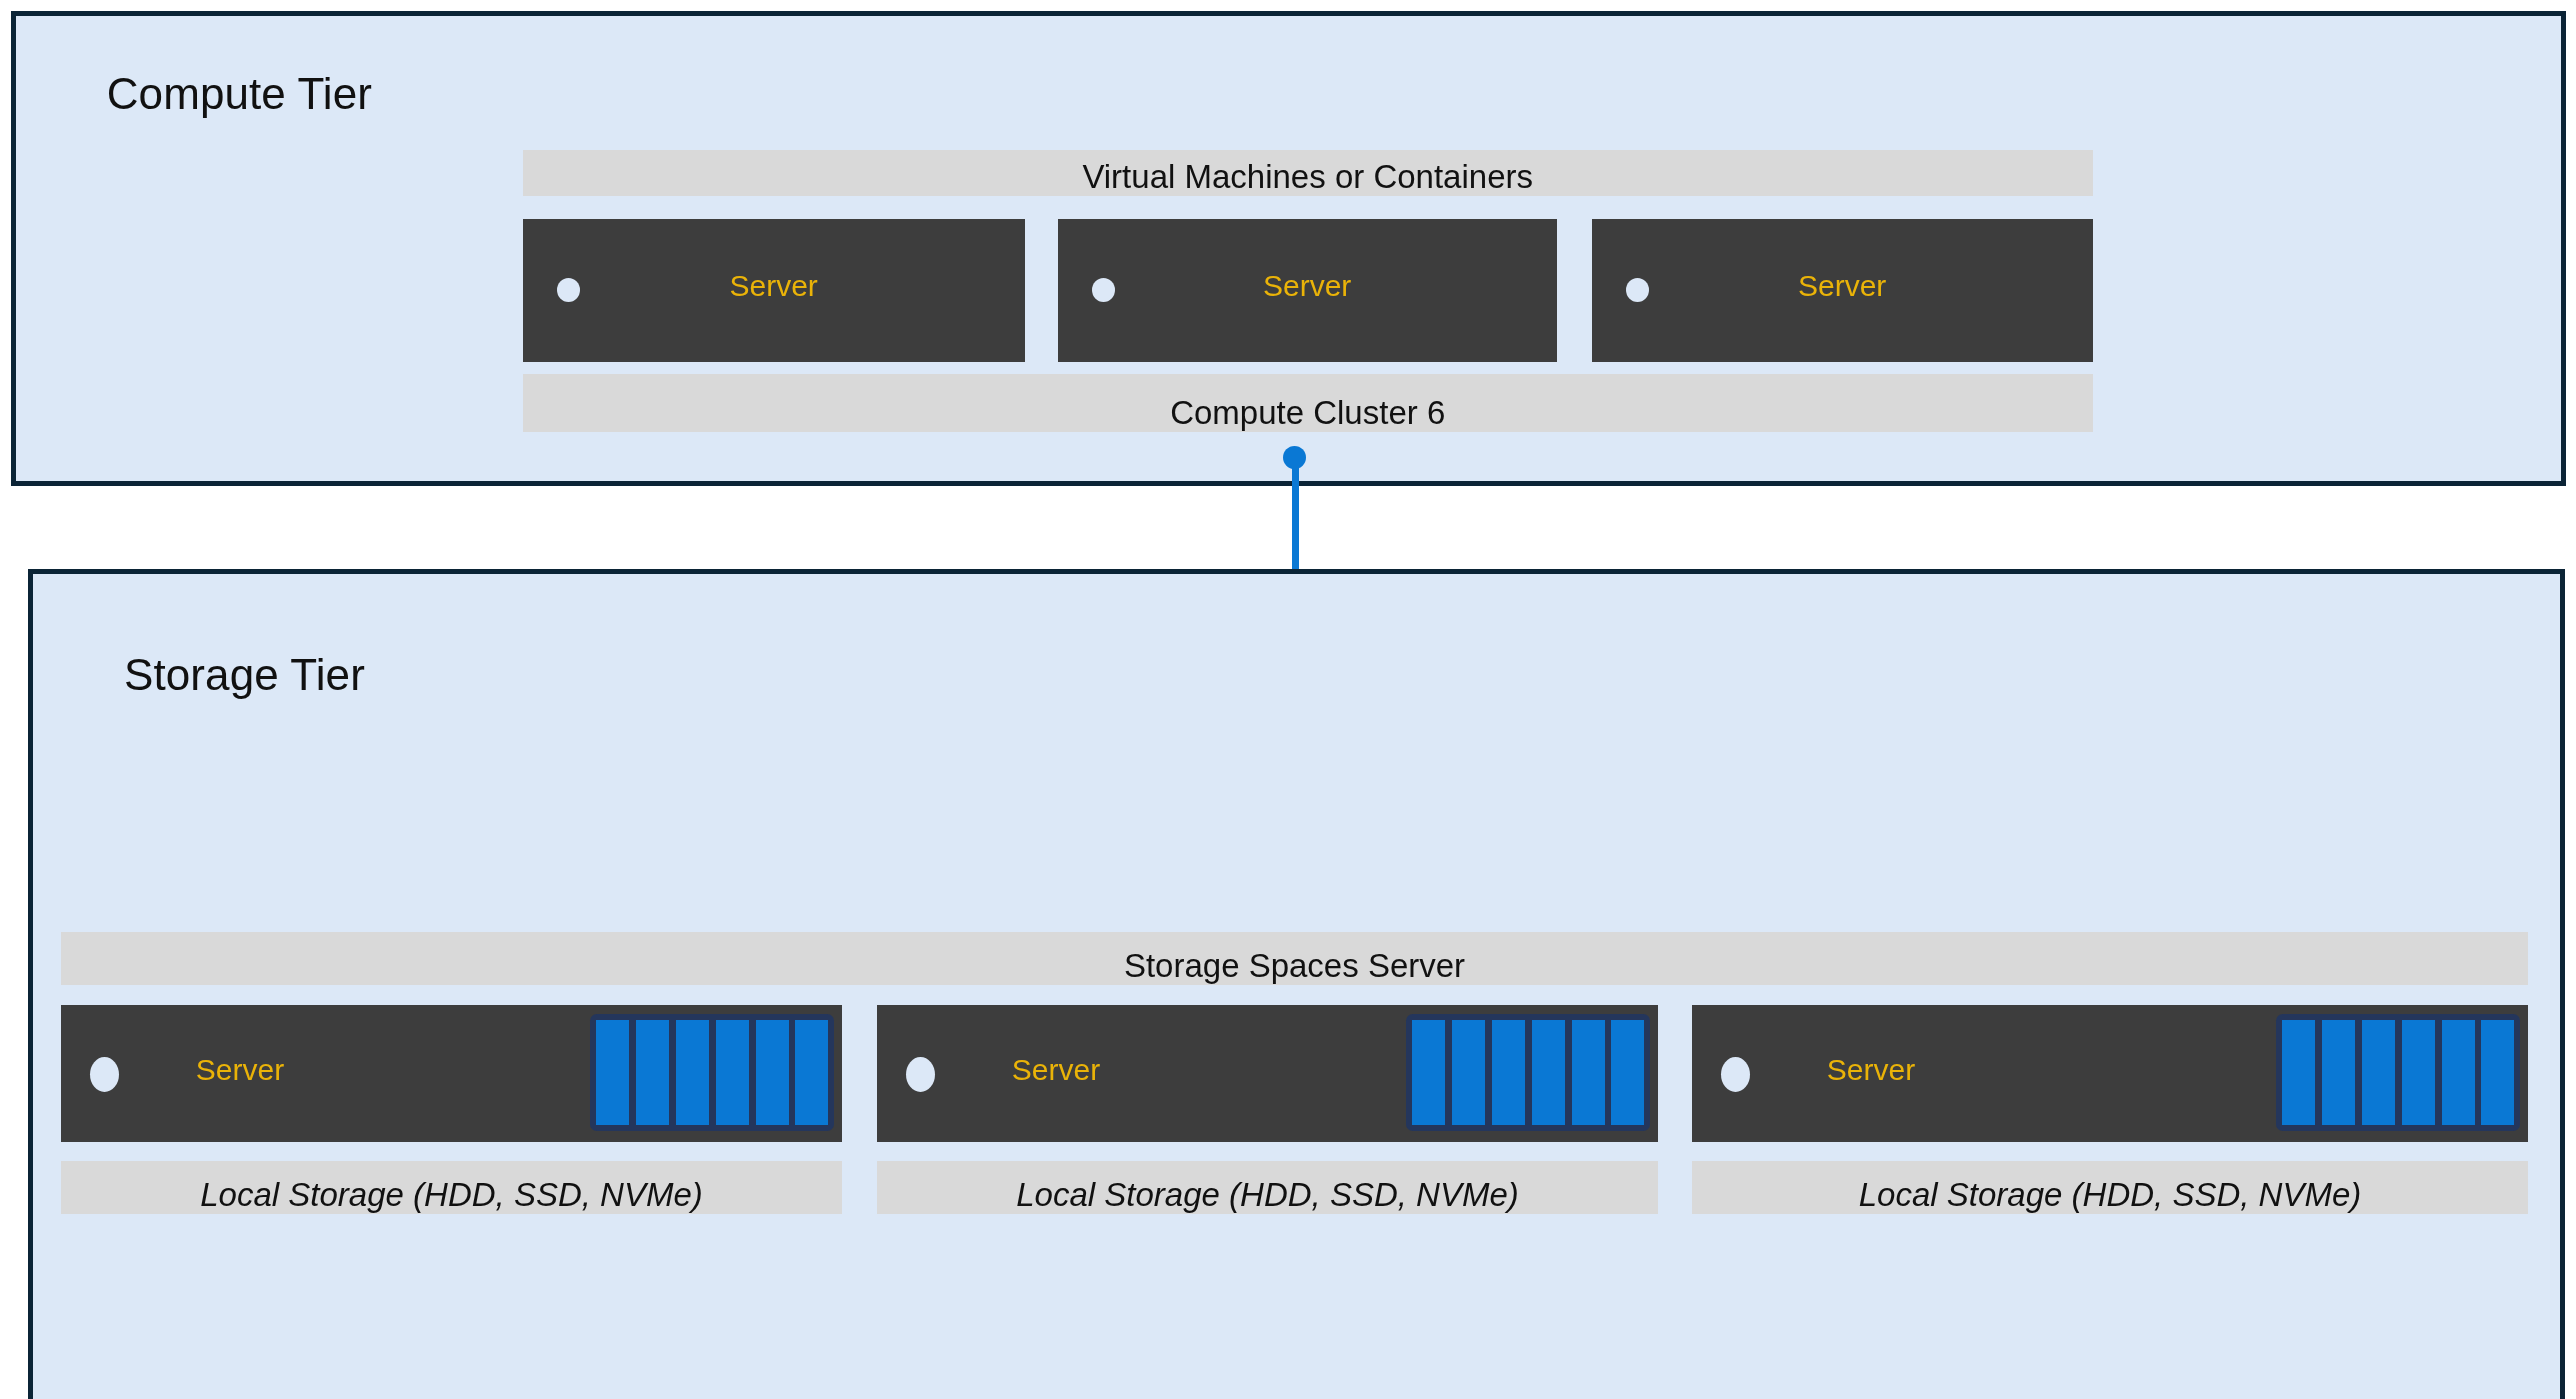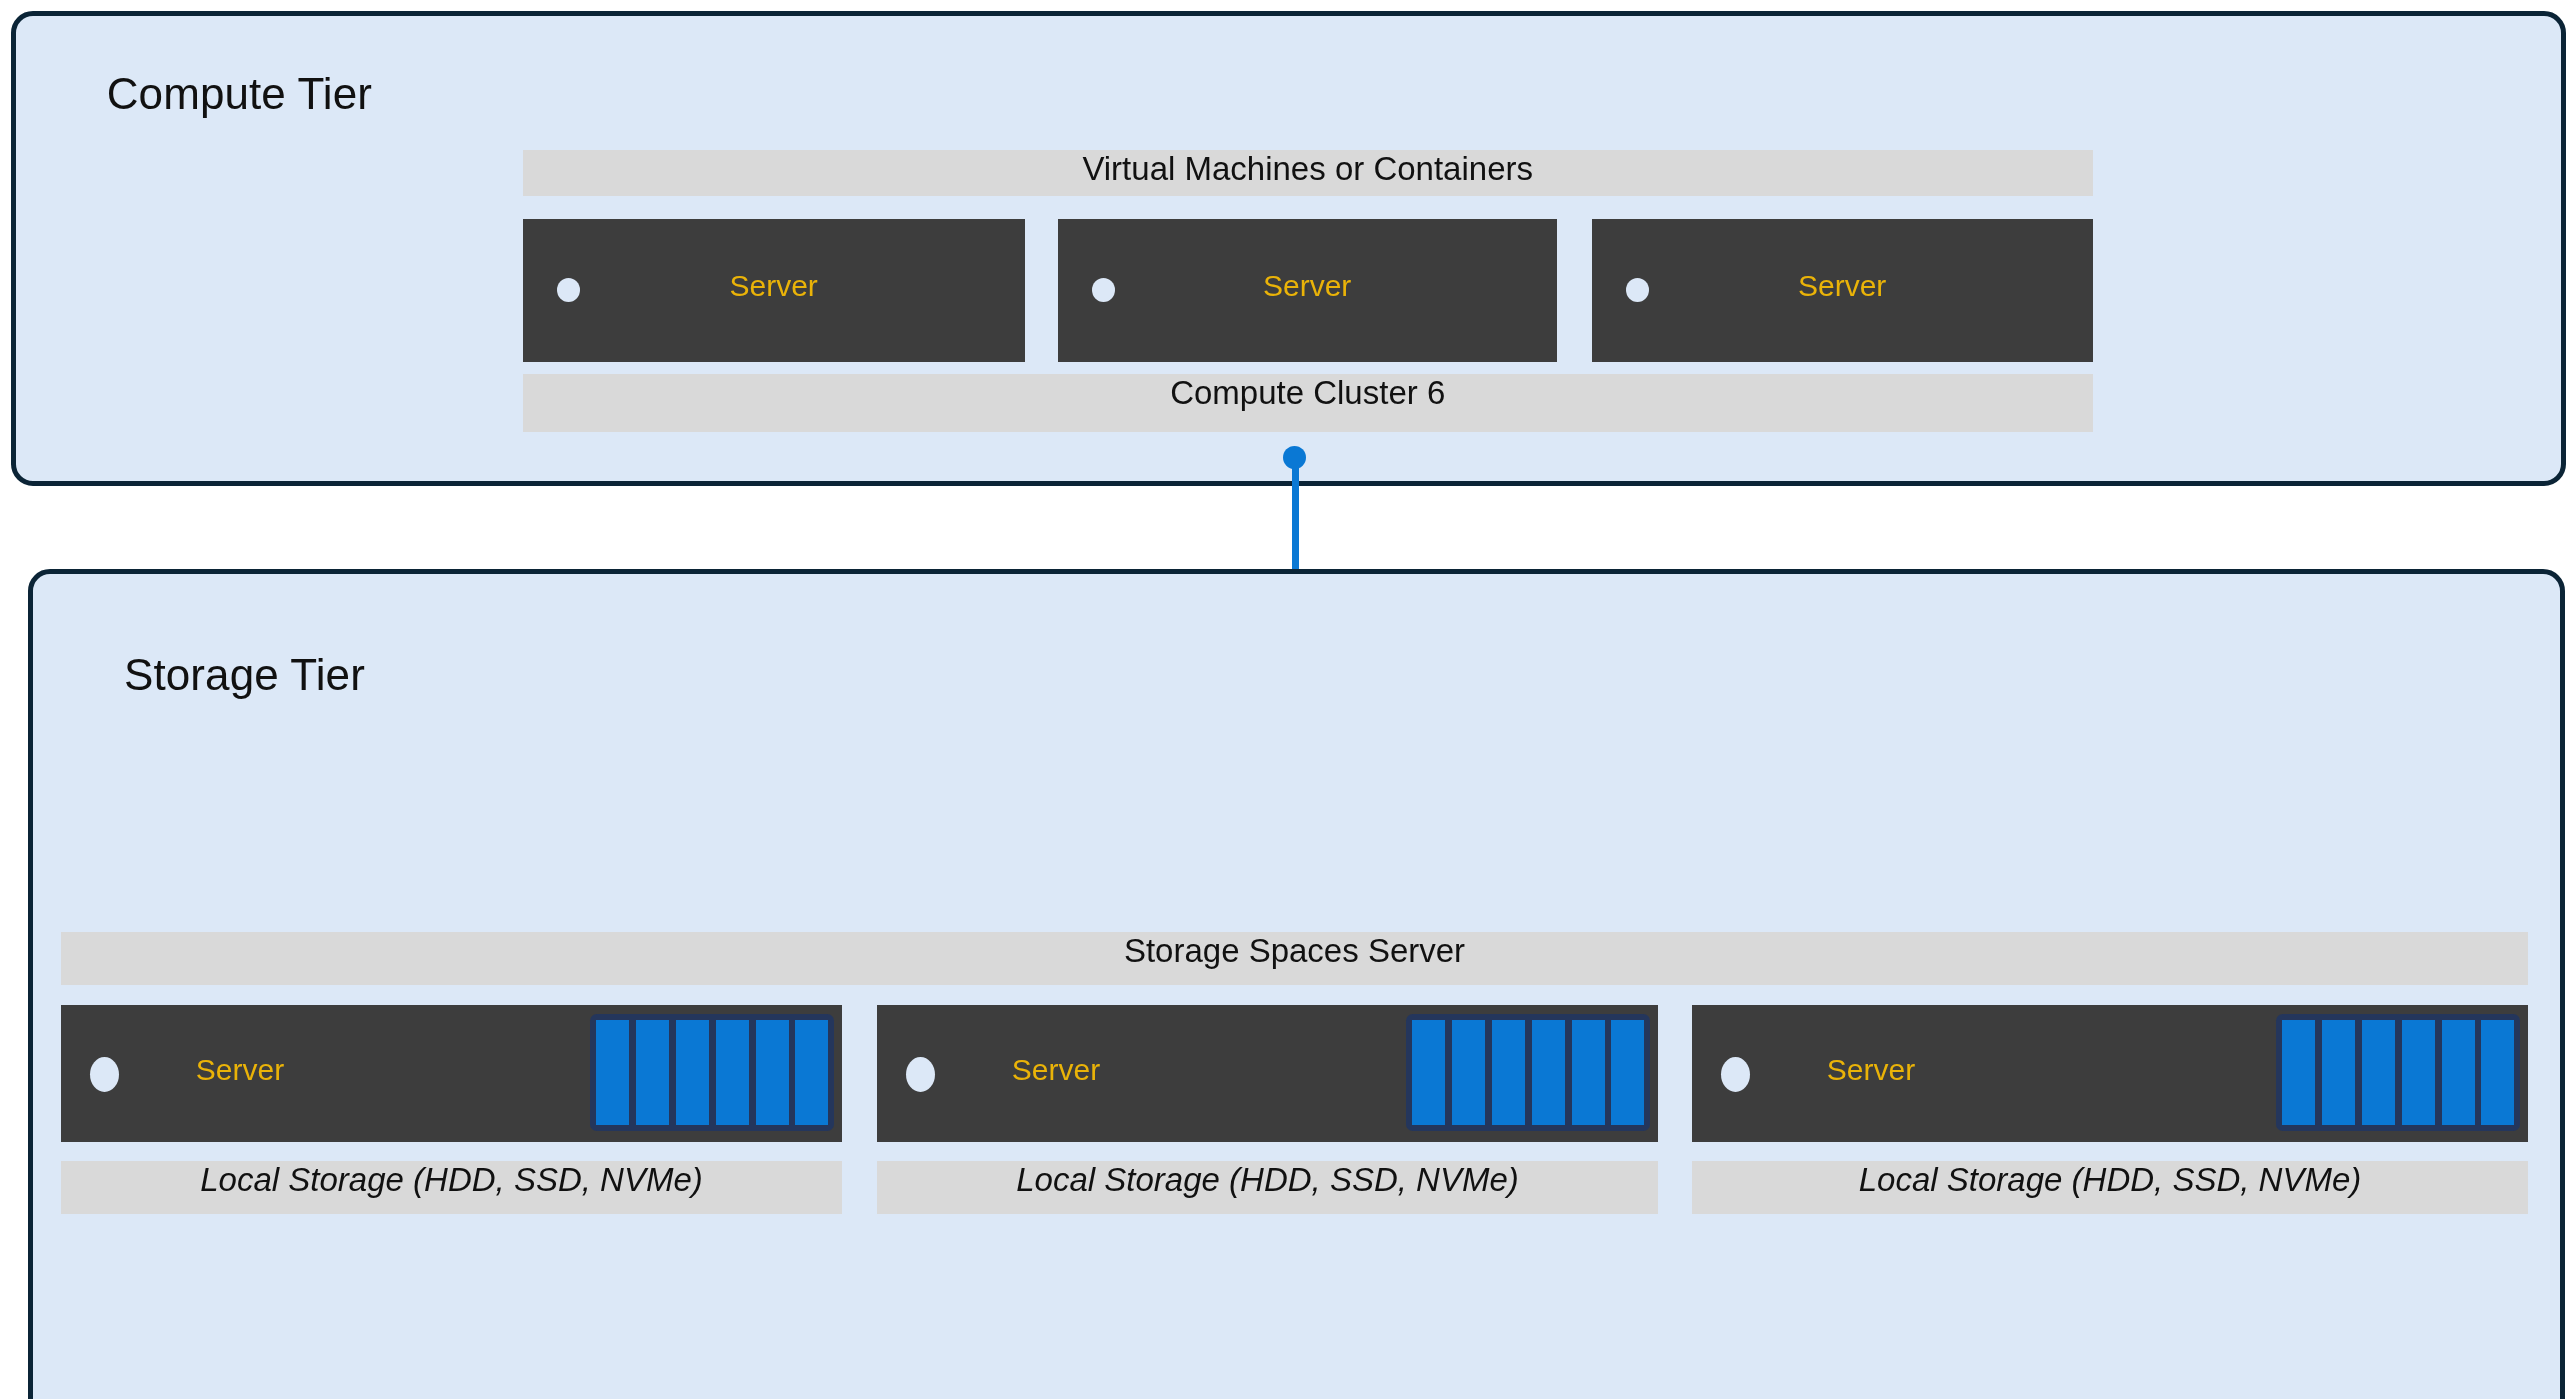--- a/index.html
+++ b/index.html
@@ -19,21 +19,21 @@
     height: 1399px;
     background: #ffffff;
     overflow: hidden;
   }
 
   
   .tier {
     position: absolute;
     background: #dce8f7;
     border: 5.3px solid #0b2436;
-    border-radius: 22px;
+    border-radius: 0;
     box-sizing: border-box;
   }
   #compute-tier {
     left: 10.7px;
     top: 10.7px;
     width: 2555px;
     height: 475px;
   }
   #storage-tier {
     left: 28px;
@@ -51,21 +51,21 @@
   }
   #compute-tier-title { left: 91px; top: 53px; }
   #storage-tier-title { left: 91px; top: 76px; }
 
   
   .grey-bar {
     position: absolute;
     background: #d9d9d9;
     color: #111111;
     display: flex;
-    align-items: flex-start;
+    align-items: flex-end;
     justify-content: center;
     font-size: 33px;
     box-sizing: border-box;
     white-space: nowrap;
   }
 
   
   .server-box {
     position: absolute;
     background: #3d3d3d;

